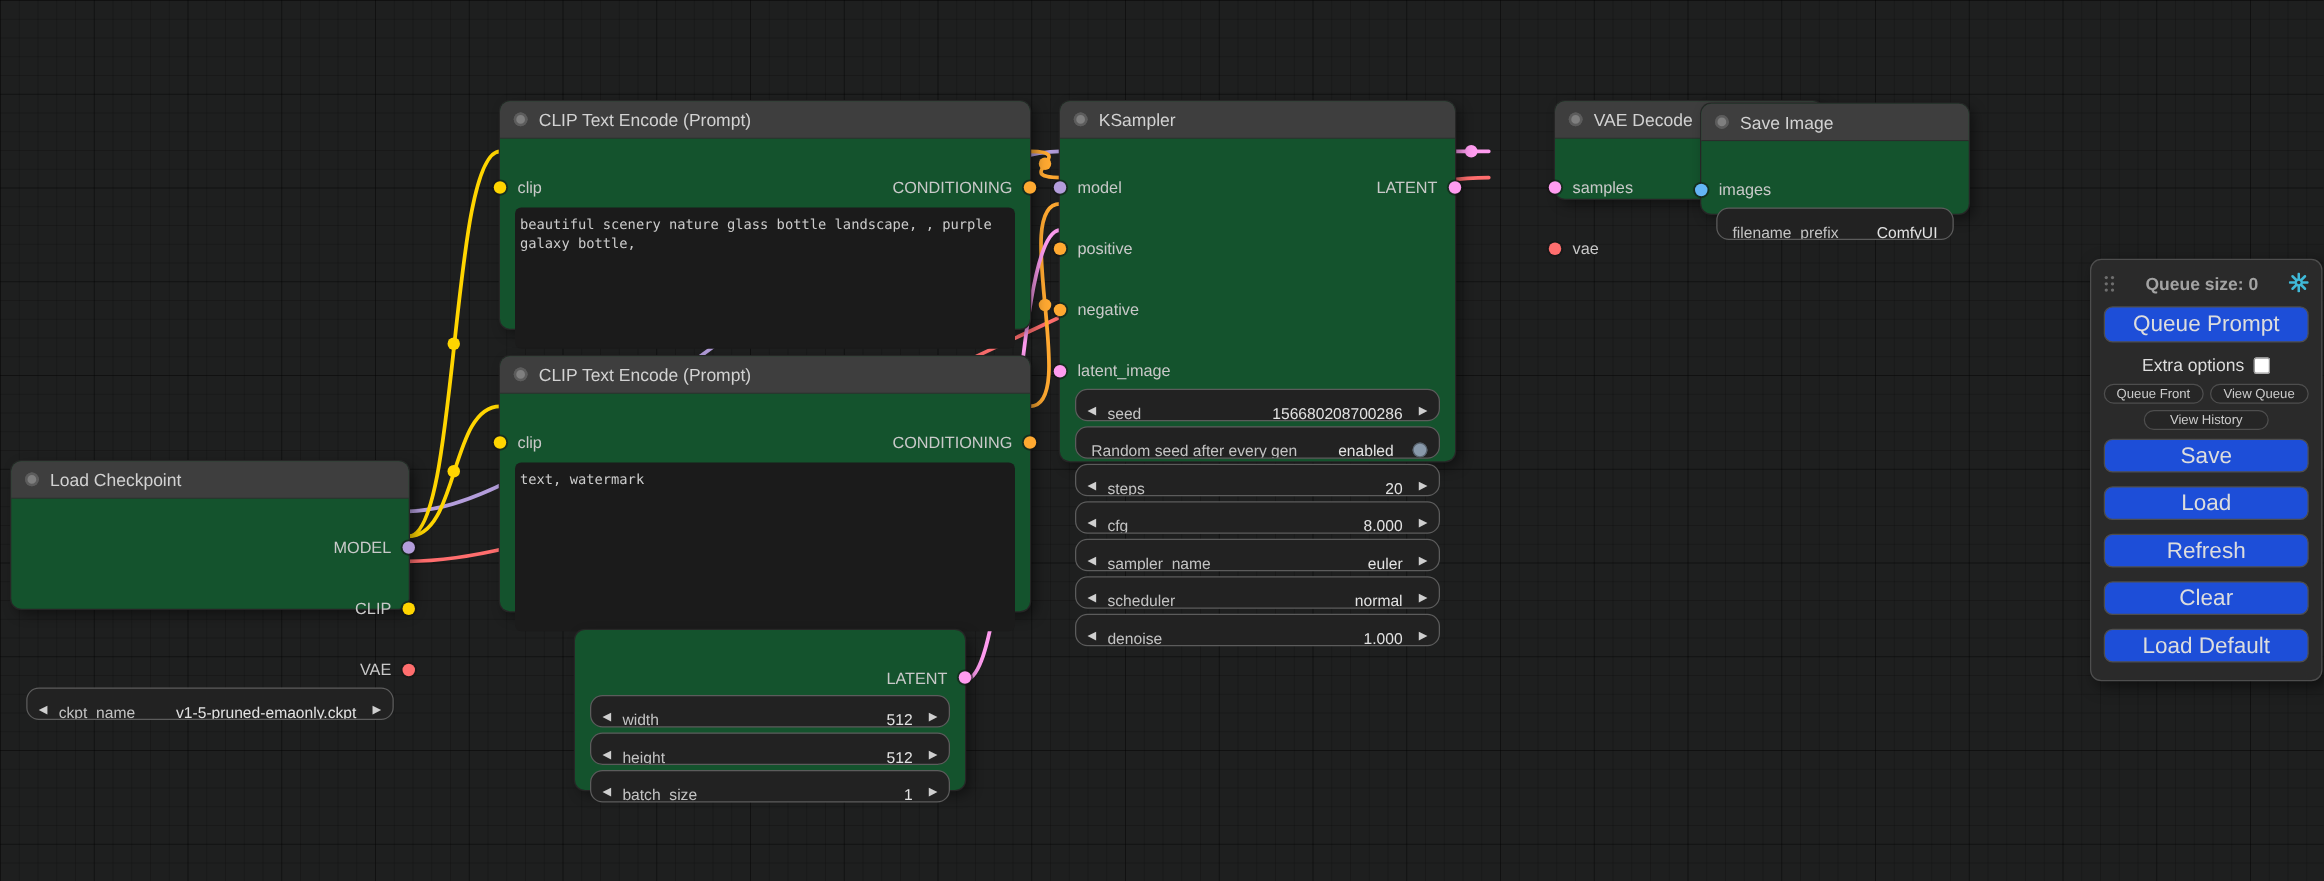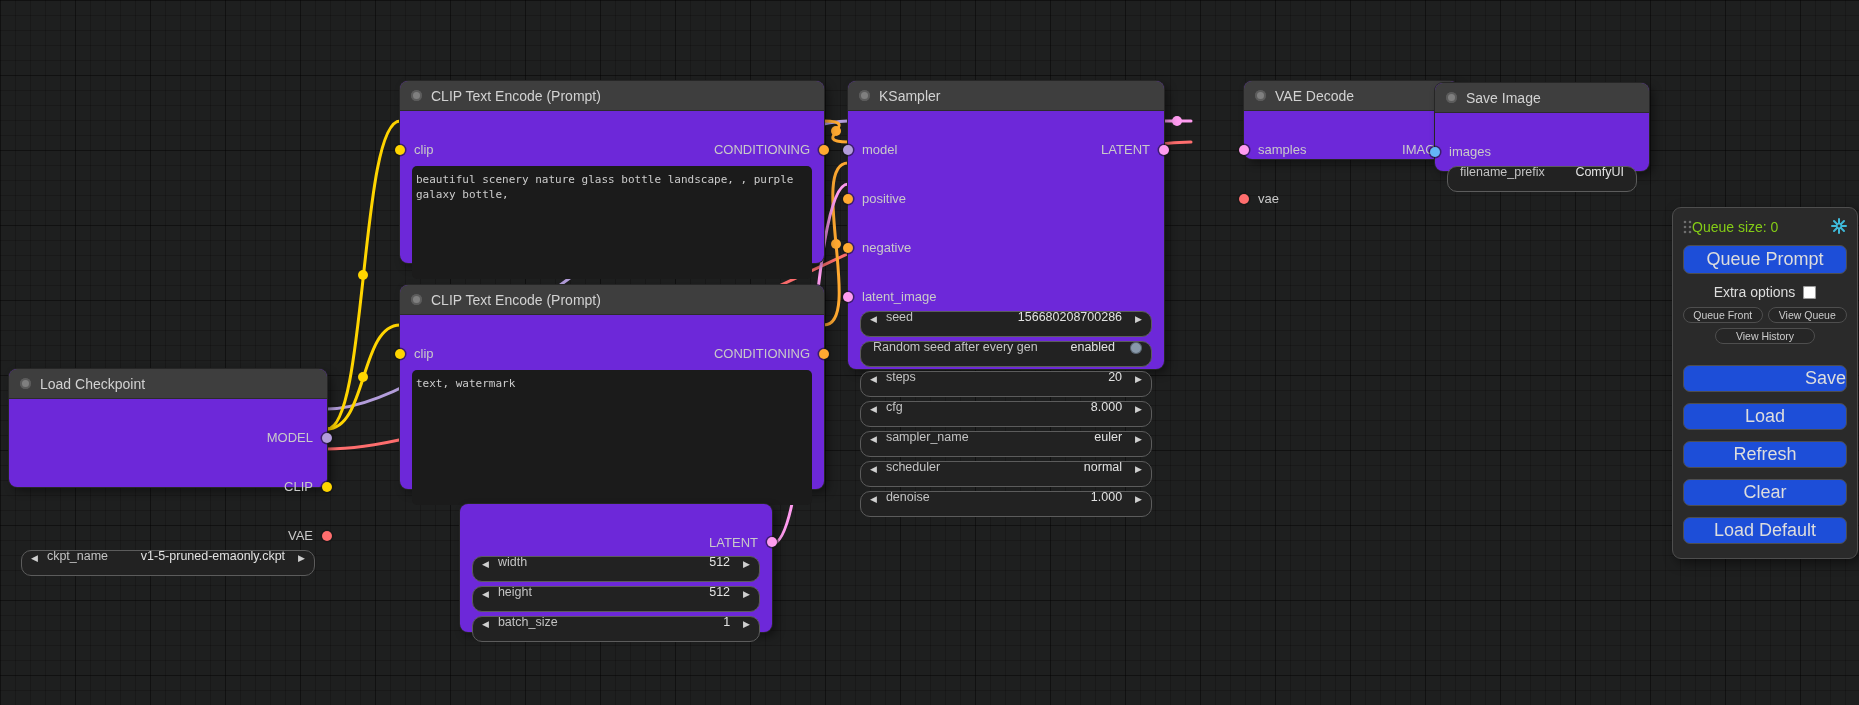--- a/index.html
+++ b/index.html
@@ -18,21 +18,21 @@
       linear-gradient(90deg, rgba(0,0,0,0.30) 1px, transparent 1px),
       linear-gradient(rgba(0,0,0,0.18) 1px, transparent 1px),
       linear-gradient(90deg, rgba(0,0,0,0.18) 1px, transparent 1px);
     background-size:75px 75px, 75px 75px, 15px 15px, 15px 15px;
   }
   #wires { position:absolute; inset:0; z-index:1; }
   #wires path { fill:none; stroke-width:3; stroke-linecap:round; }
 
   .node {
     position:absolute; z-index:2;
-    background:#6d28d9;
+    background:#14532d;
     border-radius:8px;
     box-shadow:0 0 0 1px #262626, 4px 4px 10px rgba(0,0,0,0.45);
     color:#c8c8c8;
   }
   .node-title {
     height:30px; background:#3e3e3e;
     border-radius:8px 8px 0 0;
     display:flex; align-items:center; gap:9px;
     padding:0 11px;
     color:#d2d2d2; font-size:14px;
@@ -57,21 +57,21 @@
     box-shadow:0 0 0 1.5px rgba(20,20,20,0.55);
   }
   .port-dot.in  { left:-5px; }
   .port-dot.out { right:-5px; }
 
   .widget {
     height:19px;
     background:#222222;
     border:1px solid #5c5c5c;
     border-radius:10px;
-    display:flex; align-items:flex-end;
+    display:flex; align-items:flex-start;
     margin:4px 12px 0 12px;
     padding:12px 9px;
     font-size:12.5px; color:#c3c3c3;
     white-space:nowrap; overflow:hidden;
   }
   .widget .arrow { font-size:9px; color:#cfcfcf; line-height:1; }
   .widget .wlabel { margin-left:9px; }
   .widget .wlabel.noarrow { margin-left:3px; }
   .widget .wvalue { margin-left:auto; margin-right:13px; color:#e2e2e2; }
   .widget .wvalue.noarrow { margin-right:3px; }
@@ -95,21 +95,21 @@
     left:1672px; top:207px; width:186px;
     background:#2a2a2a;
     border:1px solid #4e4e4e;
     border-radius:9px;
     box-shadow:4px 4px 12px rgba(0,0,0,0.5);
     padding:8px 10px 14px 10px;
     color:#dddddd;
   }
   .menu-header { display:flex; align-items:center; font-size:14px; height:22px; }
   .drag-handle { display:flex; align-items:center; cursor:move; }
-  .queue-size { flex:1; text-align:left; color:#84cc16; }
+  .queue-size { flex:1; text-align:center; color:#a3a3a3;font-weight:bold; }
   .btn {
     display:block; width:100%;
     background:#1d4ed8;
     border:1px solid #4e4e4e;
     border-radius:7px;
     color:#dddddd;
     font-size:18px; font-family:"Liberation Sans", sans-serif;
     height:27px; line-height:25px; text-align:center;
     margin-top:11px; cursor:pointer;
   }
@@ -319,21 +319,21 @@
     <span class="port-label in">samples</span>
     <span class="port-label out">IMAGE</span>
     <span class="port-dot out" style="background: rgb(100, 181, 246);"></span>
   </div>
   <div class="port-row">
     <span class="port-dot in" style="background: rgb(255, 110, 110);"></span>
     <span class="port-label in">vae</span>
   </div>
 </div>
 
-<div class="node" style="left:1435px; top:83px; width:214px; height:88px;">
+<div class="node" style="left:1361px; top:83px; width:214px; height:88px;">
   <div class="node-title">
     <span class="title-dot"></span>
     <span>Save Image</span>
   </div>
   <div class="port-row">
     <span class="port-dot in" style="background: rgb(100, 181, 246);"></span>
     <span class="port-label in">images</span>
   </div>
   <div class="widget">
     <span class="wlabel noarrow">filename_prefix</span>
@@ -372,18 +372,18 @@
   <div class="btn primary">Queue Prompt</div>
   <div class="extra-options">
     <span>Extra options</span>
     <span class="checkbox"></span>
   </div>
   <div class="small-row">
     <div class="btn-sm">Queue Front</div>
     <div class="btn-sm">View Queue</div>
   </div>
   <div class="btn-sm history">View History</div>
-  <div class="btn" style="margin-top:21px;text-align:right;">Save</div>
+  <div class="btn" style="margin-top:7px;">Save</div>
   <div class="btn">Load</div>
   <div class="btn">Refresh</div>
   <div class="btn">Clear</div>
   <div class="btn">Load Default</div>
 </div>
 
 </body></html>

